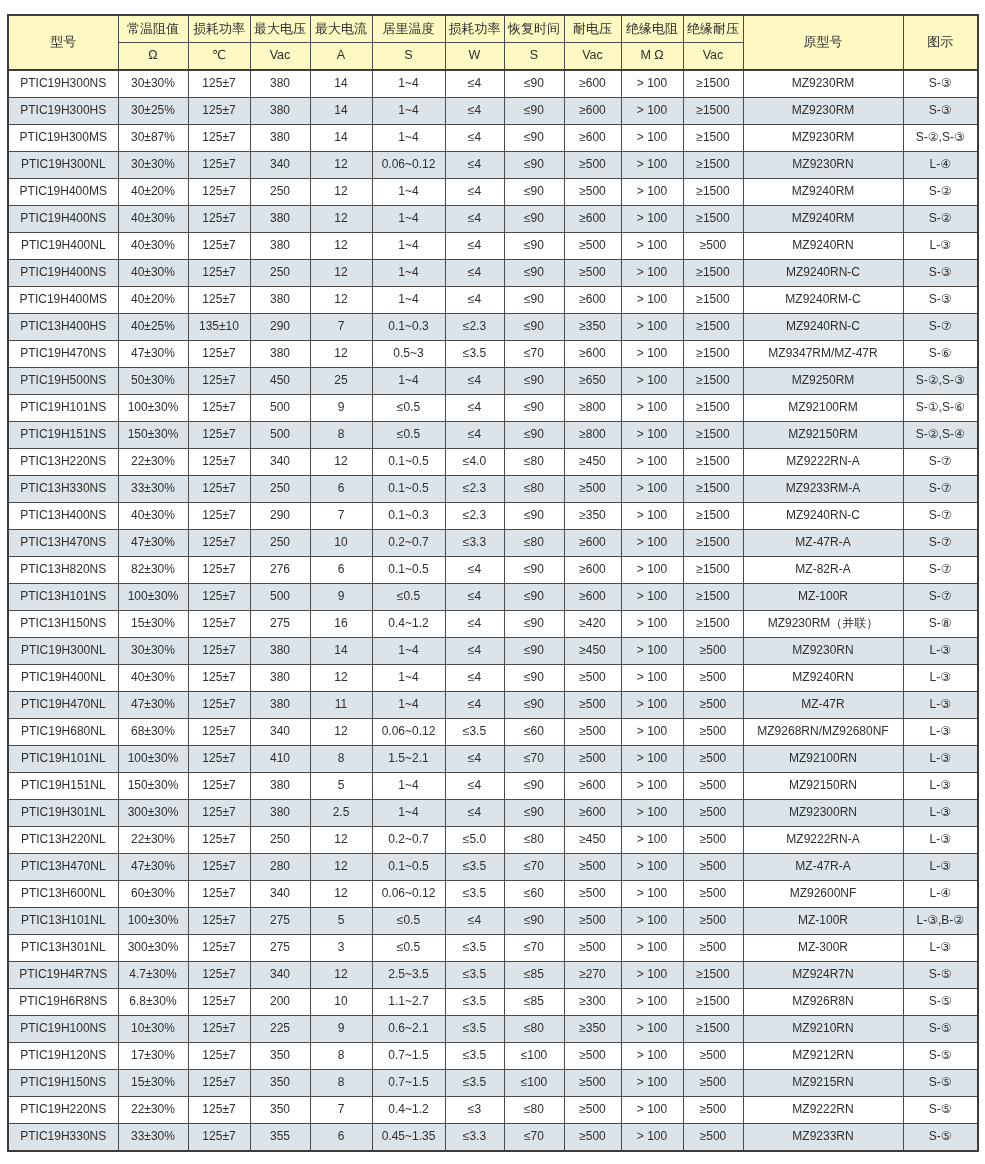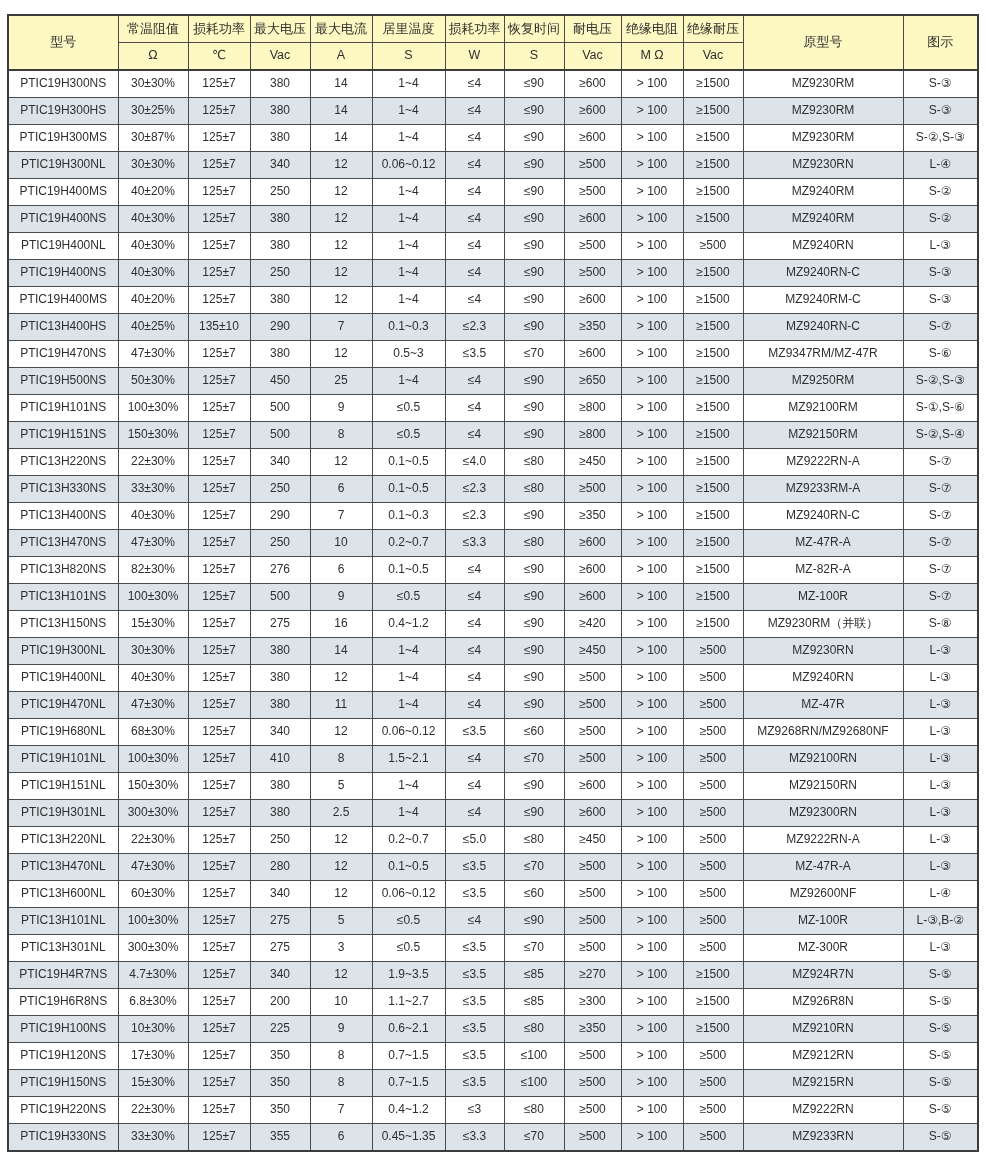--- a/index.html
+++ b/index.html
@@ -614,21 +614,21 @@
           <td>≥500</td>
           <td>MZ-300R</td>
           <td>L-③</td>
         </tr>
         <tr>
           <td>PTIC19H4R7NS</td>
           <td>4.7±30%</td>
           <td>125±7</td>
           <td>340</td>
           <td>12</td>
-          <td>1.9~3.5</td>
+          <td>2.5~3.5</td>
           <td>≤3.5</td>
           <td>≤85</td>
           <td>≥270</td>
           <td>&gt; 100</td>
           <td>≥1500</td>
           <td>MZ924R7N</td>
           <td>S-⑤</td>
         </tr>
         <tr>
           <td>PTIC19H6R8NS</td>

